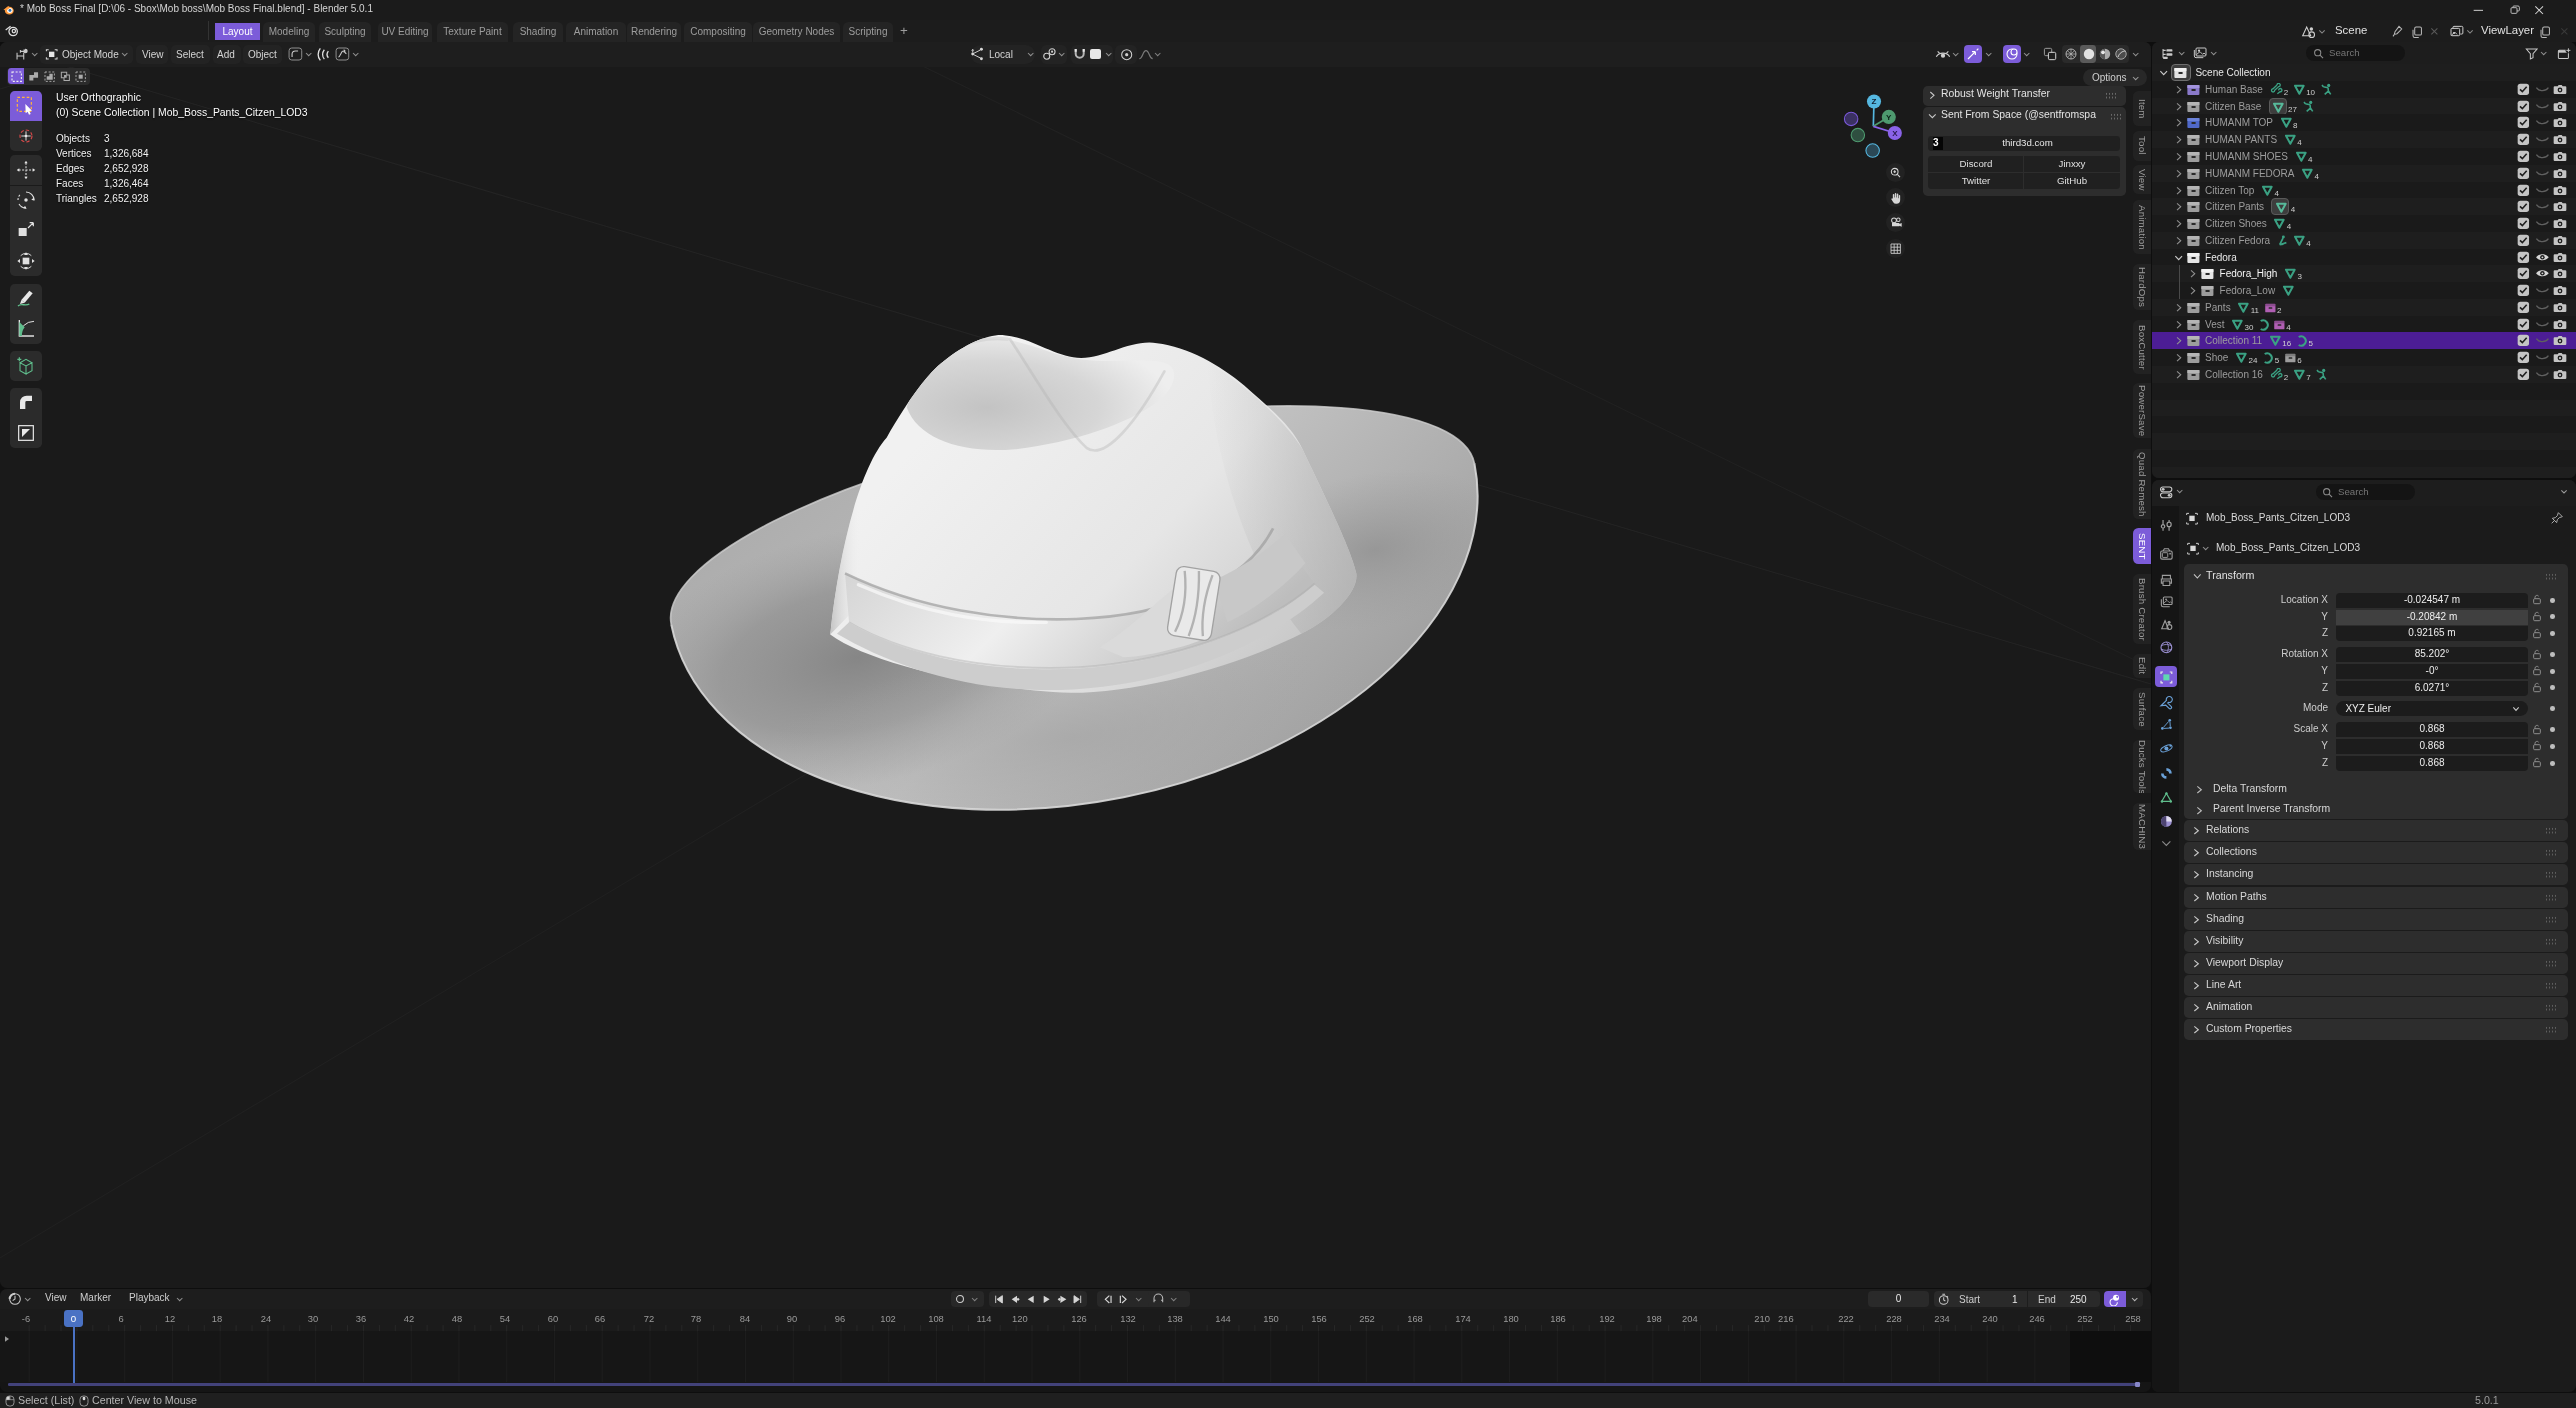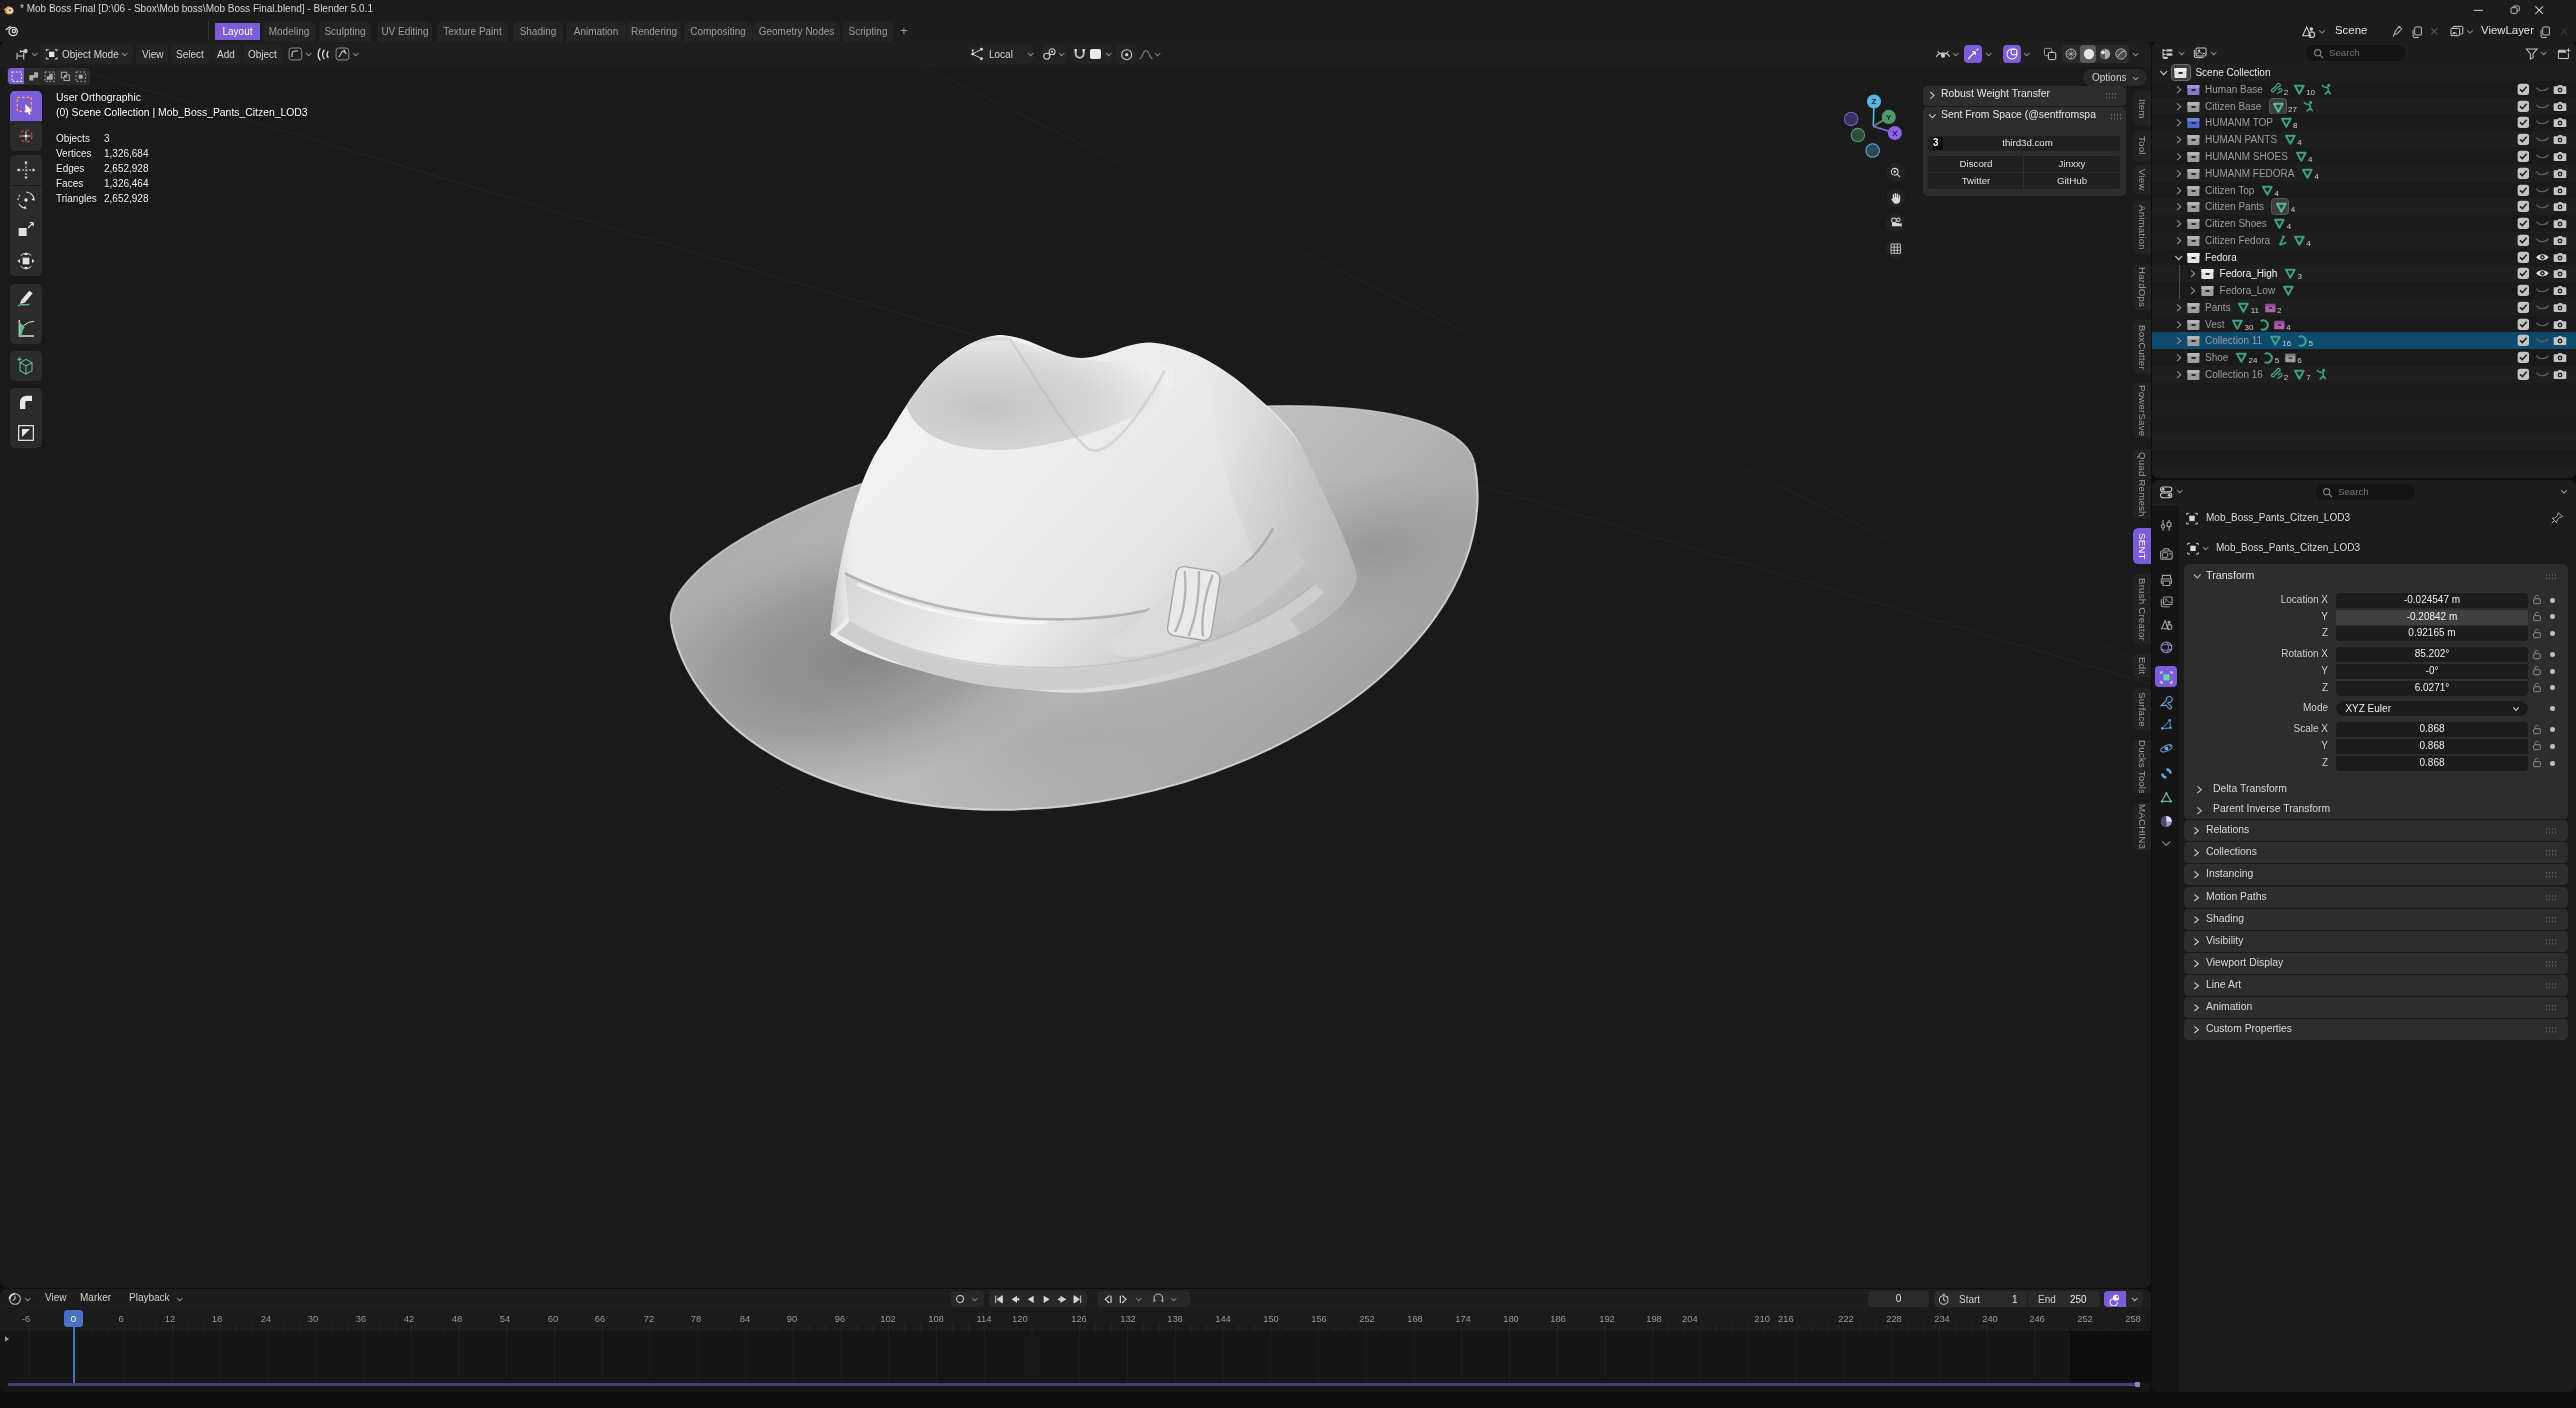--- a/index.html
+++ b/index.html
@@ -1075,21 +1075,21 @@
         </svg>
         <svg class="rt" style="left:383px" width="14.8" height="12.7" viewBox="0 0 22 19">
           <path d="M2 7 C6 13, 16 13, 20 7" fill="none" stroke="#606060" stroke-width="1.8"></path>
         </svg>
         <svg class="rt" style="left:401px" width="14" height="12.7" viewBox="0 0 21 19">
           <path d="M2.5 5 H7 L8.5 3 H13 L14.5 5 H18.5 a1.5 1.5 0 0 1 1.5 1.5 V15 a1.5 1.5 0 0 1 -1.5 1.5 H2.5 A1.5 1.5 0 0 1 1 15 V6.5 A1.5 1.5 0 0 1 2.5 5 Z" fill="#c4c4c4"></path>
           <circle cx="10.5" cy="10.5" r="3.6" fill="#1e1e1e"></circle>
           <circle cx="10.5" cy="10.5" r="1.7" fill="#c4c4c4"></circle>
         </svg>
       </div>
-      <div class="orow" style="top:290px;background:#0c4a6e">
+      <div class="orow" style="top:290px;background:#4c1d95">
         <div class="rowflex" style="padding-left:21.5px">
           <svg class="rowchev" width="9.4" height="9.4" viewBox="0 0 14 14">
             <path d="M4.5 2 L10 7 L4.5 12" stroke="#8f8f8f" stroke-width="1.7" fill="none"></path>
           </svg>
           <svg class="mi" width="14.8" height="13.4" viewBox="0 0 22 20">
             <rect x="2" y="3" width="18" height="15" rx="1.5" fill="#9d9d9d"></rect>
             <rect x="2" y="3" width="18" height="4.5" fill="#b5b5b5"></rect>
             <rect x="8" y="9" width="6.5" height="3" rx="1" fill="#2a2a2a"></rect>
           </svg>
           <span class="oname" style="color:#9d9d9d">Collection 11</span>
@@ -1796,14 +1796,28 @@
     <svg class="abs" style="left:2.7px;top:46px" width="8" height="8" viewBox="0 0 12 12">
         <path d="M3 2 L9 6 L3 10" fill="#9a9a9a"></path>
       </svg>
 
     <div class="abs" style="left:73px;top:38px;width:1.7px;height:56px;background:#4a72c4"></div>
     <div class="abs" style="left:64px;top:21px;width:19px;height:17.4px;background:#4a72c4;border-radius:3.4px;color:#fff;font-size:9.7px;text-align:center;line-height:17.4px">0</div>
 
     <div class="abs" style="left:8px;top:94px;width:2132px;height:3.4px;background:#42427a;border-radius:1.3px"></div>
     <div class="abs" style="left:2135px;top:93px;width:5.4px;height:4.7px;background:#8787c8;border-radius:1.3px"></div>
   </div>
+  <div id="statusbar" class="abs">
+    <svg class="abs" style="left:5.4px;top:2px" width="10" height="12" viewBox="0 0 15 18">
+      <rect x="1.5" y="1.5" width="12" height="15" rx="5" fill="none" stroke="#9a9a9a" stroke-width="1.4"></rect>
+      <path d="M1.5 7 H13.5 M7.5 1.5 V7" stroke="#9a9a9a" stroke-width="1.2"></path>
+      <path d="M2 6.5 a5 4.5 0 0 1 5 -4.5 V7 H2 Z" fill="#d5d5d5"></path>
+    </svg>
+    <div class="abs" style="left:18px;top:1.3px">Select (List)</div>
+    <svg class="abs" style="left:79px;top:2px" width="10" height="12" viewBox="0 0 15 18">
+      <rect x="1.5" y="1.5" width="12" height="15" rx="5" fill="none" stroke="#9a9a9a" stroke-width="1.4"></rect>
+      <rect x="5.5" y="2.5" width="4" height="5.5" rx="2" fill="#d5d5d5"></rect>
+    </svg>
+    <div class="abs" style="left:92px;top:1.3px">Center View to Mouse</div>
+    <div class="abs" style="left:2475px;top:1.3px;color:#9a9a9a">5.0.1</div>
+  </div>
 </div>
 
 
 </body></html>

